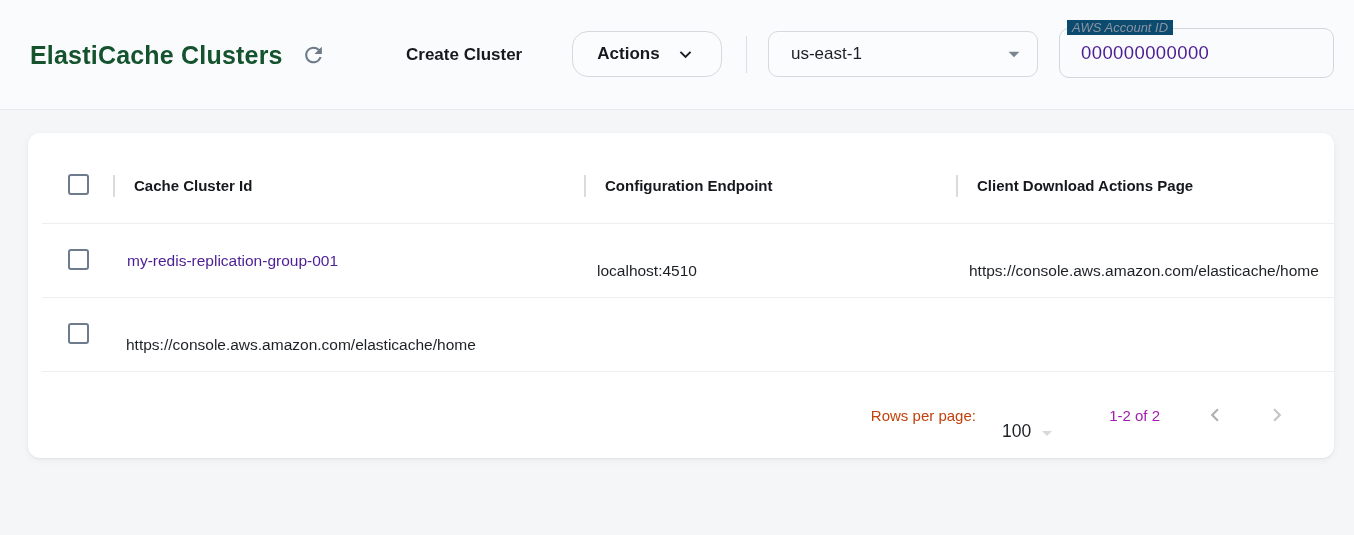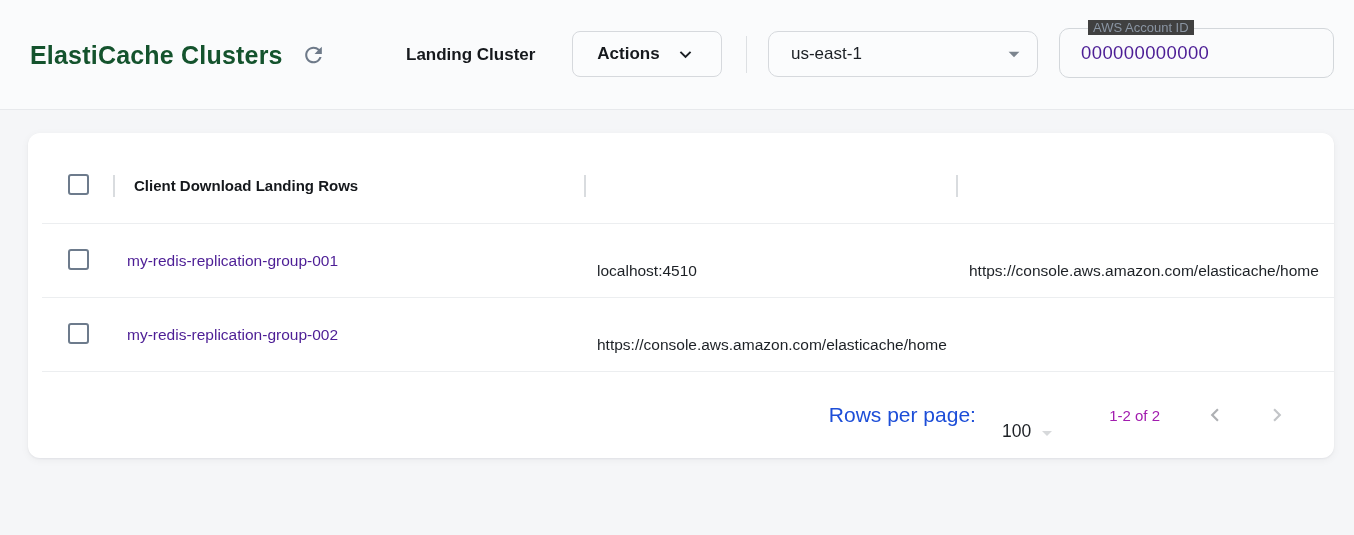--- a/index.html
+++ b/index.html
@@ -64,21 +64,21 @@
     cursor: pointer;
     white-space: nowrap;
   }
   .actions-btn {
     left: 572px;
     top: 31px;
     width: 150px;
     height: 46px;
     background: #fbfcfd;
     border: 1px solid #d6d9dd;
-    border-radius: 8px;
+    border-radius: 16px;
     display: flex;
     align-items: center;
     justify-content: center;
     gap: 14px;
     font-family: inherit;
     font-size: 17px;
     font-weight: 600;
     color: #16191d;
     cursor: pointer;
   }
@@ -109,26 +109,27 @@
     left: 1059px;
     top: 28px;
     width: 275px;
     height: 50px;
     border: 1px solid #d3d7db;
     border-radius: 10px;
   }
   .account-field label {
     position: absolute;
     top: -9px;
-    left: 28px;
+    left: 7px;
     padding: 0 5px;
-    background: #404040;
+    background: #0c4a6e;
     font-size: 13px;
     color: #8a95a3;
     white-space: nowrap;
+    font-style: italic;
   }
   .account-field input {
     width: 100%;
     height: 100%;
     border: none;
     outline: none;
     background: transparent;
     padding: 0 12px 0 21px;
     font-family: inherit;
     font-size: 18.5px;
@@ -209,21 +210,21 @@
   }
 
   
   .grid-footer {
     height: 86px;
     display: flex;
     align-items: center;
     justify-content: flex-end;
     padding-right: 40px;
   }
-  .rpp-label { font-size: 21px; color: #1d4ed8; }
+  .rpp-label { font-size: 15px; color: #c2410c; }
   .rpp-select {
     display: flex;
     align-items: center;
     margin-left: 26px;
     cursor: pointer;
     margin-top: 32px;
   }
   .rpp-value { font-size: 17.5px; color: #1d2126; }
   .rpp-arrow { margin-left: 4px; margin-top: 4px; }
   .range-label { margin-left: 50px; font-size: 15px; color: #a21caf; }
@@ -243,21 +244,21 @@
 
 <div class="topbar">
   <h1 class="page-title">ElastiCache Clusters</h1>
 
   <button class="icon-btn refresh-btn">
     <svg width="25" height="25" viewBox="0 0 24 24" fill="#6e7a89">
       <path d="M17.65 6.35A7.95 7.95 0 0 0 12 4c-4.42 0-7.99 3.58-7.99 8s3.57 8 7.99 8c3.73 0 6.84-2.55 7.73-6h-2.08A5.99 5.99 0 0 1 12 18c-3.31 0-6-2.69-6-6s2.69-6 6-6c1.66 0 3.14.69 4.22 1.78L13 11h7V4l-2.35 2.35z"></path>
     </svg>
   </button>
 
-  <button class="text-btn">Landing Cluster</button>
+  <button class="text-btn">Create Cluster</button>
 
   <button class="actions-btn">
     <span>Actions</span>
     <svg width="23" height="23" viewBox="0 0 24 24" fill="#1b1f24">
       <path d="M7.41 8.59 12 13.17l4.59-4.58L18 10l-6 6-6-6 1.41-1.41z"></path>
     </svg>
   </button>
 
   <div class="vdivider"></div>
 
@@ -273,43 +274,42 @@
     <input type="text" value="000000000000" style="">
   </div>
 </div>
 
 <div class="card">
 
   <div class="grid-row grid-header">
     <div class="cell hcell-check">
       <span class="checkbox"></span>
     </div>
-    <div class="cell hcell-text">Client Download Landing Rows</div>
+    <div class="cell hcell-text">Cache Cluster Id</div>
+    <div class="cell hcell-text">Configuration Endpoint</div>
+    <div class="cell hcell-text">Client Download Actions Page</div>
     <span class="col-sep sep-1"></span>
     <span class="col-sep sep-2"></span>
     <span class="col-sep sep-3"></span>
   </div>
 
   <div class="grid-row data-row">
     <div class="cell cell-check">
       <span class="checkbox"></span>
     </div>
     <div class="cell cell-id">
       <a class="link">my-redis-replication-group-001</a>
     </div>
     <div class="cell cell-text">localhost:4510</div>
     <div class="cell cell-text">https://console.aws.amazon.com/elasticache/home</div>
   </div>
 
   <div class="grid-row data-row">
     <div class="cell cell-check">
       <span class="checkbox"></span>
-    </div>
-    <div class="cell cell-id">
-      <a class="link">my-redis-replication-group-002</a>
     </div>
     <div class="cell cell-text">https://console.aws.amazon.com/elasticache/home</div>
   </div>
 
   <div class="grid-footer">
     <span class="rpp-label">Rows per page:</span>
     <span class="rpp-select">
       <span class="rpp-value">100</span>
       <svg class="rpp-arrow" width="24" height="24" viewBox="0 0 24 24" fill="#d7d9db">
         <path d="M7 10l5 5 5-5z"></path>

